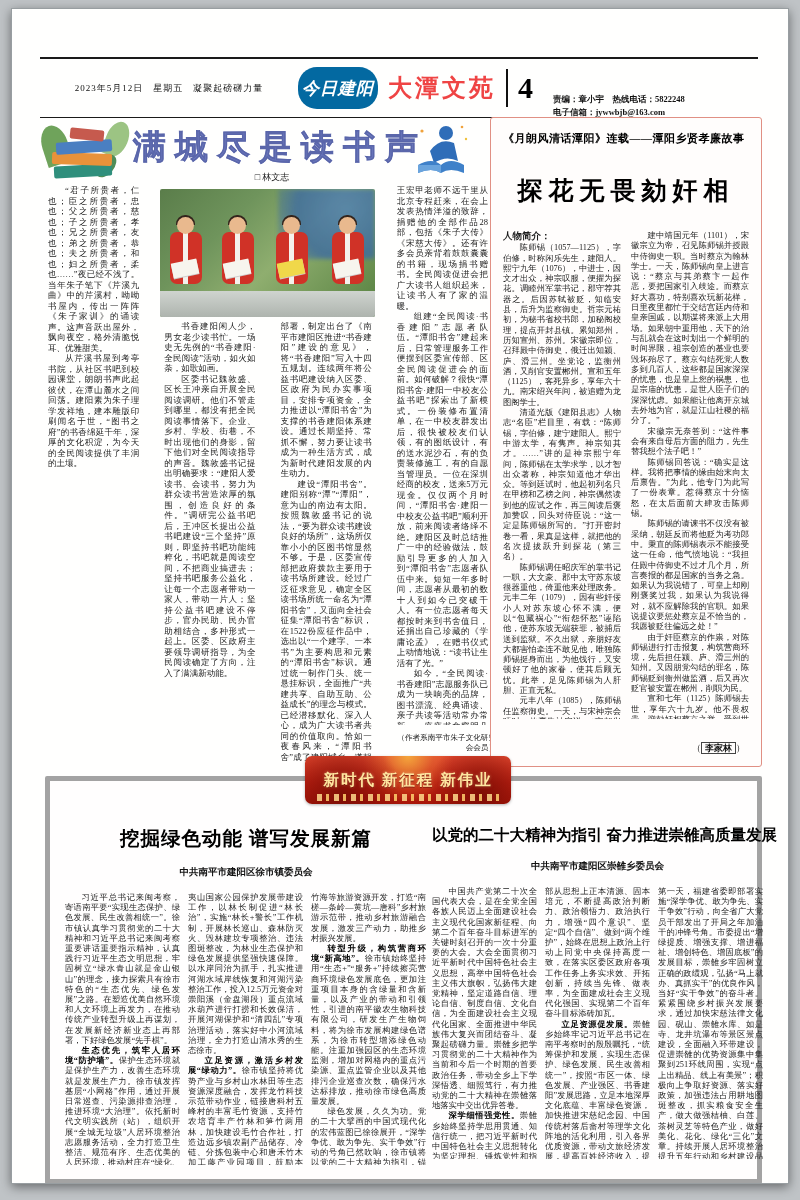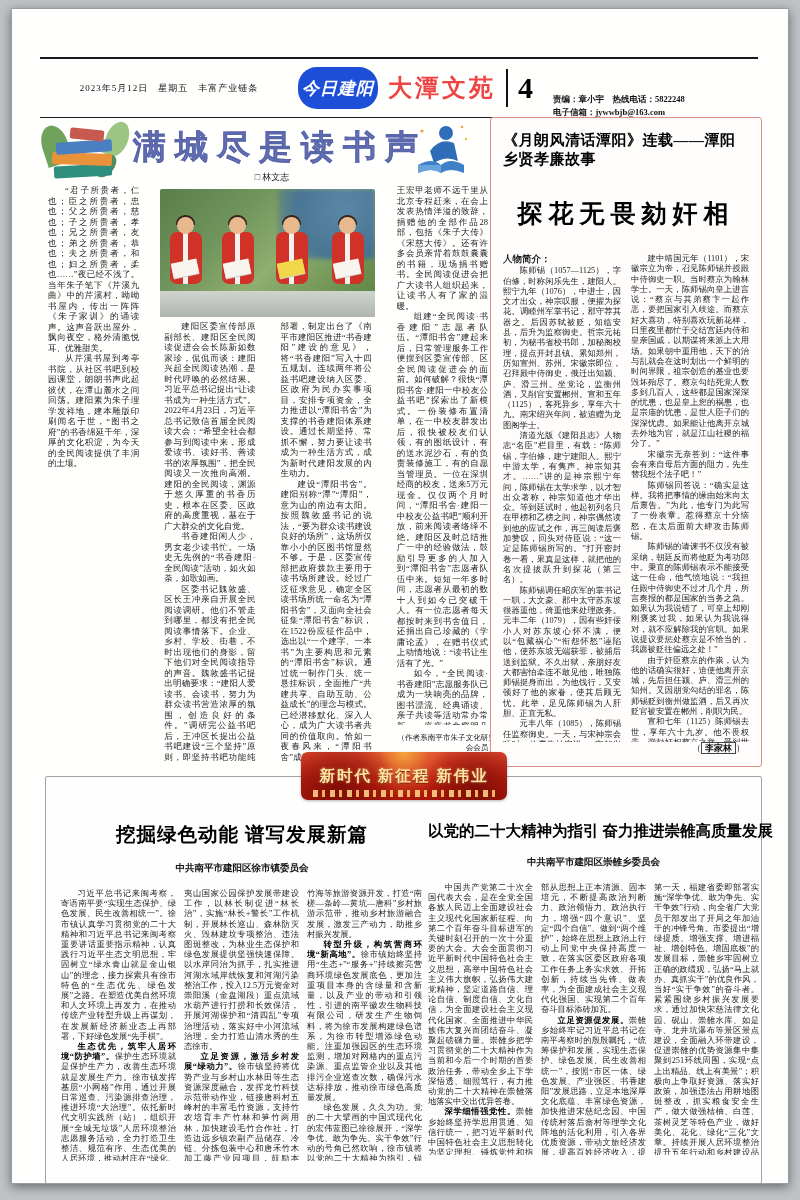--- a/index.html
+++ b/index.html
@@ -5,21 +5,21 @@
   html,body{margin:0;padding:0;background:#bfc3c6;}
   body{font-family:"Liberation Serif", serif;-webkit-font-smoothing:antialiased;}
   .page{position:relative;width:776px;height:1174px;margin:8px auto 18px;background:#fffffe;
         border:1px solid #989ea1;box-shadow:0 3px 10px rgba(0,0,0,.45);overflow:hidden;}
 
   
   .hdr{position:absolute;left:28px;top:48px;width:718px;height:58px;
        border-top:2px solid #1a1a1a;border-bottom:1px solid #1a1a1a;
        display:flex;align-items:center;}
   .hdr-date{width:258px;text-align:center;font-size:9px;color:#111;letter-spacing:1px;}
-  .masthead{width:80px;height:42px;background:#1d4ed8;color:#fff;display:flex;align-items:center;
+  .masthead{width:80px;height:42px;background:#0369a1;color:#fff;display:flex;align-items:center;
             justify-content:center;font-weight:bold;font-style:italic;font-size:17px;letter-spacing:1px;
             font-family:"Liberation Serif",serif;flex:0 0 auto;border-radius:19px;}
   .sec-title{font-size:24px;font-weight:900;letter-spacing:3px;margin:0 10px;color:#ef4444;white-space:nowrap;}
   .pageno{border-left:2px solid #111;padding:2px 12px 2px 10px;font-size:30px;font-weight:bold;color:#000;}
   .ed-info{font-size:8.5px;line-height:13px;font-weight:bold;color:#111;margin-left:8px;margin-top:35px;}
 
   
   .main-title{position:absolute;left:118px;top:116px;width:300px;text-align:center;
       font-family:"Liberation Sans",sans-serif;font-size:33px;font-weight:bold;color:#6d7ac0;
       letter-spacing:9px;-webkit-text-stroke:.6px #5a66aa;white-space:nowrap;}
@@ -47,30 +47,30 @@
   .kid .hair{position:absolute;left:10px;top:-2px;width:19px;height:10px;border-radius:9px 9px 0 0;background:#33241c;}
   .kid .body{position:absolute;left:4px;top:15px;width:32px;height:52px;border-radius:7px;background:#d03227;}
   .kid .stripe{position:absolute;left:17px;top:15px;width:5px;height:52px;background:#f4f1ec;}
   .kid .book{position:absolute;left:6px;top:44px;width:26px;height:15px;background:#f7f5ee;transform:rotate(-12deg);box-shadow:0 1px 0 #ccc;}
   .kid.k3 .book{background:#f0d84a;}
   .attrib{position:absolute;left:380px;top:724px;width:104px;font-size:7.6px;line-height:9.5px;color:#222;text-align:right;}
 
   
   .feature{position:absolute;left:478px;top:108px;width:272px;height:650px;border:1.5px solid #e09084;
            border-radius:3px;background:#fffdfc;box-sizing:border-box;padding:13px 12px;}
-  .kicker{font-size:15px;font-weight:bold;color:#000;letter-spacing:.5px;}
+  .kicker{font-size:11px;font-weight:bold;color:#000;letter-spacing:.5px;}
   .f-title{margin-top:28px;text-align:center;font-size:25px;font-weight:bold;letter-spacing:6px;color:#000;white-space:nowrap;}
   .f-cols{display:flex;gap:10px;margin-top:24px;}
   .fcol{width:119px;height:488px;overflow:hidden;font-size:8.3px;line-height:10.3px;text-align:justify;color:#1c1c1c;}
   .intro-label{font-weight:bold;font-size:9.5px;text-indent:0;margin-bottom:2px;}
   .f-author{position:absolute;right:16px;bottom:11px;font-size:9px;color:#111;background:#fffdfc;padding-left:4px;}
   .f-author .nm{border:1px solid #444;padding:0 3px;font-weight:bold;}
 
   
-  .bottom-box{position:absolute;left:33px;top:767px;width:717px;height:408px;border:1px solid #a3a3a3;
+  .bottom-box{position:absolute;left:33px;top:767px;width:717px;height:408px;border:5px solid #a3a3a3;
               border-radius:2px;box-sizing:border-box;background:#fffefe;}
   .banner{position:absolute;left:255px;top:-25px;width:206px;height:48px;border-radius:7px;
      background:radial-gradient(circle at 18% 85%,#7e0d05 0%,transparent 35%),
                 radial-gradient(circle at 85% 80%,#7e0d05 0%,transparent 30%),
                 radial-gradient(circle at 50% 0%,#f4a63b 0%,rgba(244,166,59,.25) 22%,transparent 40%),
                 linear-gradient(180deg,#e0482f 0%,#c22314 55%,#a81508 100%);
      display:flex;align-items:center;justify-content:center;box-shadow:0 1px 3px rgba(0,0,0,.3);}
   .banner span{font-size:15.5px;font-weight:bold;letter-spacing:2px;color:#ffe6a0;
      text-shadow:0 1px 1px #7a1004, 0 0 3px rgba(255,240,180,.5);white-space:nowrap;}
   .banner .skyline{position:absolute;left:6%;bottom:3px;width:88%;height:7px;opacity:.85;
@@ -87,21 +87,21 @@
   .b-art.left  .bcol{width:115px;}
   .b-art.right .bcol{width:105px;}
   .bcol b, .mcol b, .fcol b{font-weight:bold;color:#000;}
 </style>
 </head>
 <body>
 
 <div class="page">
 
   <div class="hdr">
-    <div class="hdr-date">2023年5月12日　星期五　丰富产业链条</div>
+    <div class="hdr-date">2023年5月12日　星期五　凝聚起磅礴力量</div>
     <div class="masthead">今日建阳</div>
     <div class="sec-title">大潭文苑</div>
     <div class="pageno">4</div>
     <div class="ed-info">
       <div>责编：章小宇　热线电话：5822248</div>
       <div>电子信箱：jywwbjb@163.com</div>
     </div>
   </div>
 
   <div class="books">
@@ -128,21 +128,20 @@
       <circle cx="56" cy="18" r="1.2" fill="#f0c23c"></circle>
     </svg>
   </div>
 
   <div class="main-cols">
     <div class="mcol">
       <p>“君子所贵者，仁也；臣之所贵者，忠也；父之所贵者，慈也；子之所贵者，孝也；兄之所贵者，友也；弟之所贵者，恭也；夫之所贵者，和也；妇之所贵者，柔也……”夜已经不浅了。当年朱子笔下《芹溪九曲》中的芹溪村，呦呦书屋内，传出一阵阵《朱子家训》的诵读声。这声音跃出屋外，飘向夜空，格外清脆悦耳、优雅甜美。</p>
       <p>从芹溪书屋到考亭书院，从社区书吧到校园课堂，朗朗书声此起彼伏，在潭山麓水之间回荡。建阳素为朱子理学发祥地，建本雕版印刷闻名于世，“图书之府”的书香绵延千年，深厚的文化积淀，为今天的全民阅读提供了丰润的土壤。</p>
     </div>
     <div class="mcol padded">
-      <p>建阳区委宣传部原副部长、建阳区全民阅读促进会会长陈新如数家珍，侃侃而谈：建阳兴起全民阅读热潮，是时代呼唤的必然结果。习近平总书记提出“让读书成为一种生活方式”。2022年4月23日，习近平总书记致信首届全民阅读大会：“希望全社会都参与到阅读中来，形成爱读书、读好书、善读书的浓厚氛围”，把全民阅读又一次推向高潮。建阳的全民阅读，渊源于悠久厚重的书香历史，根本在区委、区政府的高度重视，基在于广大群众的文化自觉。</p>
       <p>书香建阳闲人少，男女老少读书忙。一场史无先例的“书香建阳·全民阅读”活动，如火如荼，如歌如画。</p>
       <p>区委书记魏敦盛、区长王冲亲自开展全民阅读调研。他们不管走到哪里，都没有把全民阅读事情落下。企业、乡村、学校、街巷，不时出现他们的身影，留下他们对全民阅读指导的声音。魏敦盛书记提出明确要求：“建阳人爱读书、会读书，努力为群众读书营造浓厚的氛围，创造良好的条件。”调研完公益书吧后，王冲区长提出公益书吧建设“三个坚持”原则，即坚持书吧功能纯粹化，书吧就是阅读空间，不把商业搞进去；坚持书吧服务公益化，让每一个志愿者带动一家人，带动一片人；坚持公益书吧建设不停步，官办民助、民办官助相结合，多种形式一起上。区委、区政府主要领导调研指导，为全民阅读确定了方向，注入了满满新动能。</p>
 
     </div>
     <div class="mcol padded">
       <p class="cont">部署，制定出台了《南平市建阳区推进“书香建阳”建设的意见》，将“书香建阳”写入十四五规划。连续两年将公益书吧建设纳入区委、区政府为民办实事项目，安排专项资金，全力推进以“潭阳书舍”为支撑的书香建阳体系建设。通过长期坚持、常抓不懈，努力要让读书成为一种生活方式，成为新时代建阳发展的内生动力。</p>
       <p>建设“潭阳书舍”。建阳别称“潭”“潭阳”，意为山的南边有太阳。按照魏敦盛书记的说法，“要为群众读书建设良好的场所”，这场所仅靠小小的区图书馆显然不够。于是，区委宣传部把政府拨款主要用于读书场所建设。经过广泛征求意见，确定全区读书场所统一命名为“潭阳书舍”，又面向全社会征集“潭阳书舍”标识，在1522份应征作品中，选出以“一个建字、一本书”为主要构思和元素的“潭阳书舍”标识。通过统一制作门头、统一悬挂标识，全面推广“共建共享、自助互助、公益成长”的理念与模式。已经潜移默化、深入人心，成为广大读书者共同的价值取向。恰如一夜春风来，“潭阳书舍”成了建阳城乡一道靓丽的文化风景。</p>
       <p>成立建阳区全民阅读促进会。2023年4月20日，建阳一中宽敞的礼堂内，全省第一家县级全民阅读促进会在这里成立。福建省全民阅读促进会领导和专家、南平市领导和老同志、建阳区领导和200多位读书促进会会员，济济一堂，共同见证建阳区全民阅读促进会成立的高光时刻。特别令人感动的是，建阳籍文化名家</p>
     </div>
     <div class="mcol" style="height:540px;">
@@ -196,21 +195,21 @@
         <p>陈师锡（1057—1125），字伯修，时称闲乐先生，建阳人。熙宁九年（1076），中进士，因文才出众，神宗叹服，便擢为探花。调睦州军掌书记，郡守荐其器之。后因苏轼被贬，知临安县，后升为监察御史。哲宗元祐初，为秘书省校书郎，加秘阁校理，提点开封县镇。累知郑州，历知宣州、苏州。宋徽宗即位，召拜殿中侍御史，俄迁出知颍、庐、滑三州。坐党论，监衡州酒，又削官安置郴州。宣和五年（1125），客死异乡，享年六十九。南宋绍兴年间，被追赠为龙图阁学士。</p>
         <p>清道光版《建阳县志》人物志“名臣”栏目里，有载：“陈师锡，字伯修，建宁建阳人。熙宁中游太学，有隽声。神宗知其才。……”讲的是神宗熙宁年间，陈师锡在太学求学，以才智出众著称，神宗知道他才华出众。等到廷试时，他起初列名只在甲榜和乙榜之间，神宗偶然读到他的应试之作，再三阅读后褒加赞叹，回头对侍臣说：“这一定是陈师锡所写的。”打开密封卷一看，果真是这样，就把他的名次提拔跃升到探花（第三名）。</p>
         <p>陈师锡调任昭庆军的掌书记一职，大文豪、郡中太守苏东坡很器重他，倚重他来处理政务。元丰二年（1079），因有些奸佞小人对苏东坡心怀不满，便以“包藏祸心”“衔怨怀怒”诬陷他，使苏东坡无端获罪，被捕后送到监狱。不久出狱，亲朋好友大都害怕牵连不敢见他，唯独陈师锡挺身而出，为他饯行，又安顿好了他的家眷，使其后顾无忧。此举，足见陈师锡为人肝胆、正直无私。</p>
         <p>元丰八年（1085），陈师锡任监察御史。一天，与宋神宗会晤时，他禀告神宗说：“宋朝兴起，主持国政最为长久而又号称太平的，没有谁能够像仁宗那样。深入探究他使天下达到大治的根本，也不过就因他能接纳直谏，用好官吏、吸纳良善、祛除邪恶罢了。君王每日亲理万机，如果发现官员为了私利，导致政事处理失当、辅佐失职，就应及时制止和罢免他。对于品行好有能力的应大胆提拔。仁宗就是超越常规先后选拔任用了杜衍、范仲淹、富弼、韩琦等名宦，终于促成了庆历、嘉祐年间的天下大治。希望您能考证、查核皇祖招贤纳谏和管理官吏的一番苦心和措施，来获得天下大治的功效。”神宗听后，认为他的话确实很好。</p>
       </div>
       <div class="fcol">
         <p>建中靖国元年（1101），宋徽宗立为帝，召见陈师锡并授殿中侍御史一职。当时蔡京为翰林学士。一天，陈师锡向皇上进言说：“蔡京与其弟蔡卞一起作恶，要把国家引入歧途。而蔡京好大喜功，特别喜欢玩新花样，日里夜里都忙于交结宫廷内侍和皇亲国戚，以期谋将来派上大用场。如果朝中重用他，天下的治与乱就会在这时划出一个鲜明的时间界限，祖宗创造的基业也要毁坏殆尽了。蔡京勾结死党人数多到几百人，这些都是国家深深的忧患，也是皇上您的祸患，也是宗庙的忧患，是世人臣子们的深深忧虑。如果能让他离开京城去外地为官，就是江山社稷的福分了。”</p>
         <p>宋徽宗无奈答到：“这件事会有来自母后方面的阻力，先生替我想个法子吧！”</p>
         <p>陈师锡回答说：“确实是这样。我将把事情的缘由始末向太后禀告。”为此，他专门为此写了一份表章。惹得蔡京十分恼怒，在太后面前大肆攻击陈师锡。</p>
         <p>陈师锡的请谏书不仅没有被采纳，朝廷反而将他贬为考功郎中。秉直的陈师锡表示不能接受这一任命，他气愤地说：“我担任殿中侍御史不过才几个月，所言奏报的都是国家的当务之急。如果认为我说错了，可皇上却刚刚褒奖过我，如果认为我说得对，就不应解除我的官职。如果说提议要惩处蔡京是不恰当的，我愿被贬往偏远之处！”</p>
-        <p>由于奸臣蔡京的作祟，认为他的话确实很好，迫使他离开京城，先后担任颍、庐、滑三州的知州。又因朋党勾结的罪名，陈师锡贬到衡州做监酒，后又再次贬官被安置在郴州，削职为民。</p>
+        <p>由于奸臣蔡京的作祟，对陈师锡进行打击报复，构筑营商环境，先后担任颍、庐、滑三州的知州。又因朋党勾结的罪名，陈师锡贬到衡州做监酒，后又再次贬官被安置在郴州，削职为民。</p>
         <p>宣和七年（1125）陈师锡去世，享年六十九岁。他不畏权贵、弹劾奸相蔡京之举，受到世人的钦佩。南宋绍兴年间，被追赠为龙图阁学士。</p>
 
       </div>
     </div>
     <div class="f-author"><span>（</span><span class="nm">李家林</span><span>）</span></div>
   </div>
 
   <div class="bottom-box">
     <div class="banner">
       <span>新时代 新征程 新伟业</span>

